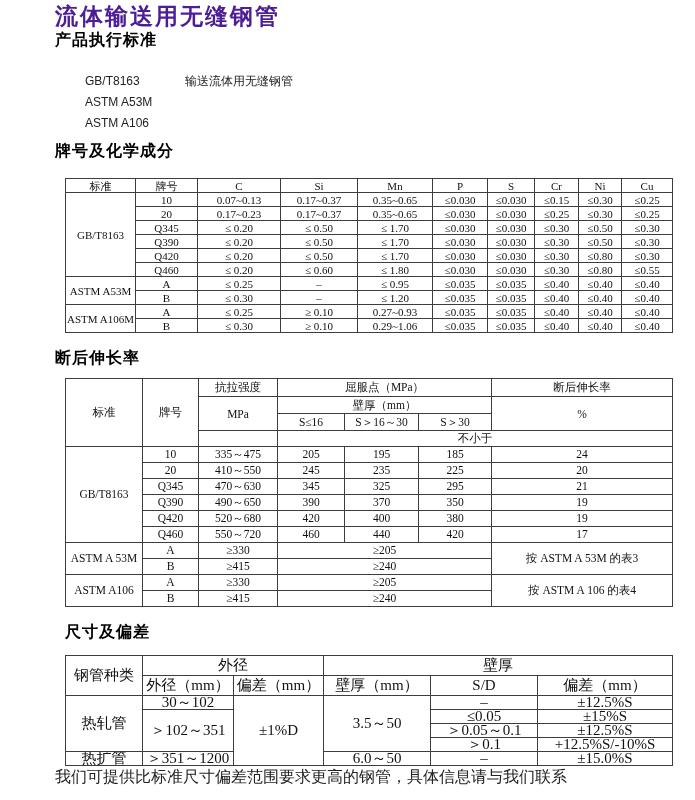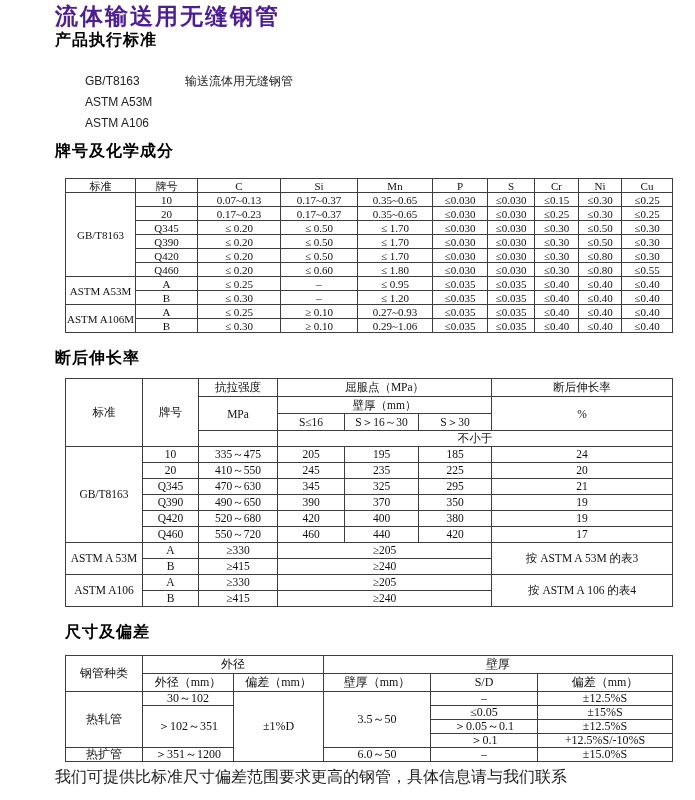--- a/index.html
+++ b/index.html
@@ -39,21 +39,21 @@
   #chem-table td.std-cell { line-height:12px; }
 
   #mech-table { top:378px; font-size:11.5px; }
   #mech-table tr.h1 td { height:17px; }
   #mech-table tr.h2 td { height:16px; }
   #mech-table tr.h3 td { height:16px; }
   #mech-table tr.h4 td { height:13px; }
   #mech-table tr.d  td { height:15px; line-height:15px; }
   #mech-table td.nowrap { white-space:nowrap; }
 
-  #dims-table { top:655px; font-size:12px; }
+  #dims-table { top:655px; font-size:15px; }
   #dims-table tr.h td { height:14px; }
   #dims-table tr.d td { height:13px; line-height:13px; }
 
   .footer-note {
     position:absolute; left:55px; top:767px;
     font-family:"Liberation Sans","DejaVu Sans",sans-serif;
     font-size:16px; color:#222;
   }
 </style>
 </head>

